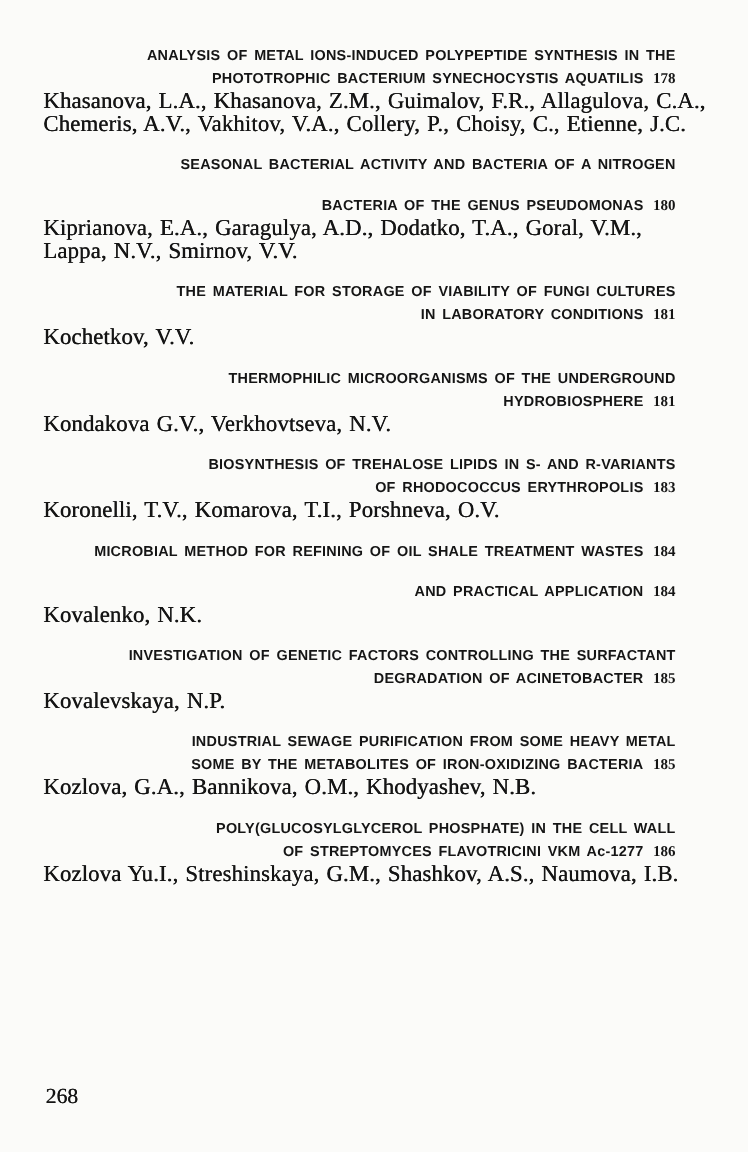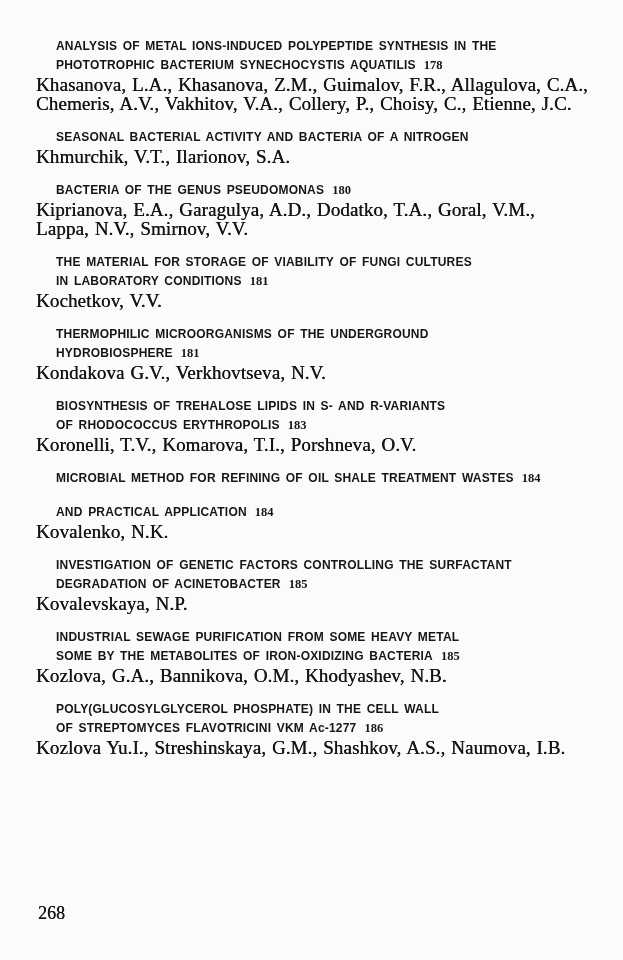--- a/index.html
+++ b/index.html
@@ -13,21 +13,21 @@
     font-family: "Liberation Serif", serif;
   }
   .content {
     padding-top: 37px;
     margin-left: 36px;
     width: 527px;
   }
   .entry { margin-bottom: 15px; }
   .title-row {
     display: flex;
-    justify-content: flex-start;
+    justify-content: flex-end;
     align-items: baseline;
     padding-left: 20px;
     line-height: 19px;
   }
   .title-line {
     font-family: "Liberation Sans", sans-serif;
     font-size: 12px;
     font-weight: 700;
     letter-spacing: 0.2px;
     word-spacing: 2px;
@@ -78,23 +78,20 @@
         <div class="author-line">Chemeris, A.V., Vakhitov, V.A., Collery, P., Choisy, C., Etienne, J.C.</div>
       </div>
   </div>
 
   <div class="entry">
     <div class="title-block">
         <div class="title-row">
           <span class="title-line">SEASONAL BACTERIAL ACTIVITY AND BACTERIA OF A NITROGEN</span>
         </div>
       </div>
-    <div class="authors-block">
-        <div class="author-line">Khmurchik, V.T., Ilarionov, S.A.</div>
-      </div>
   </div>
 
   <div class="entry">
     <div class="title-block">
         <div class="title-row">
           <span class="title-line">BACTERIA OF THE GENUS PSEUDOMONAS</span>
           <span class="page-num">180</span>
         </div>
       </div>
     <div class="authors-block">

